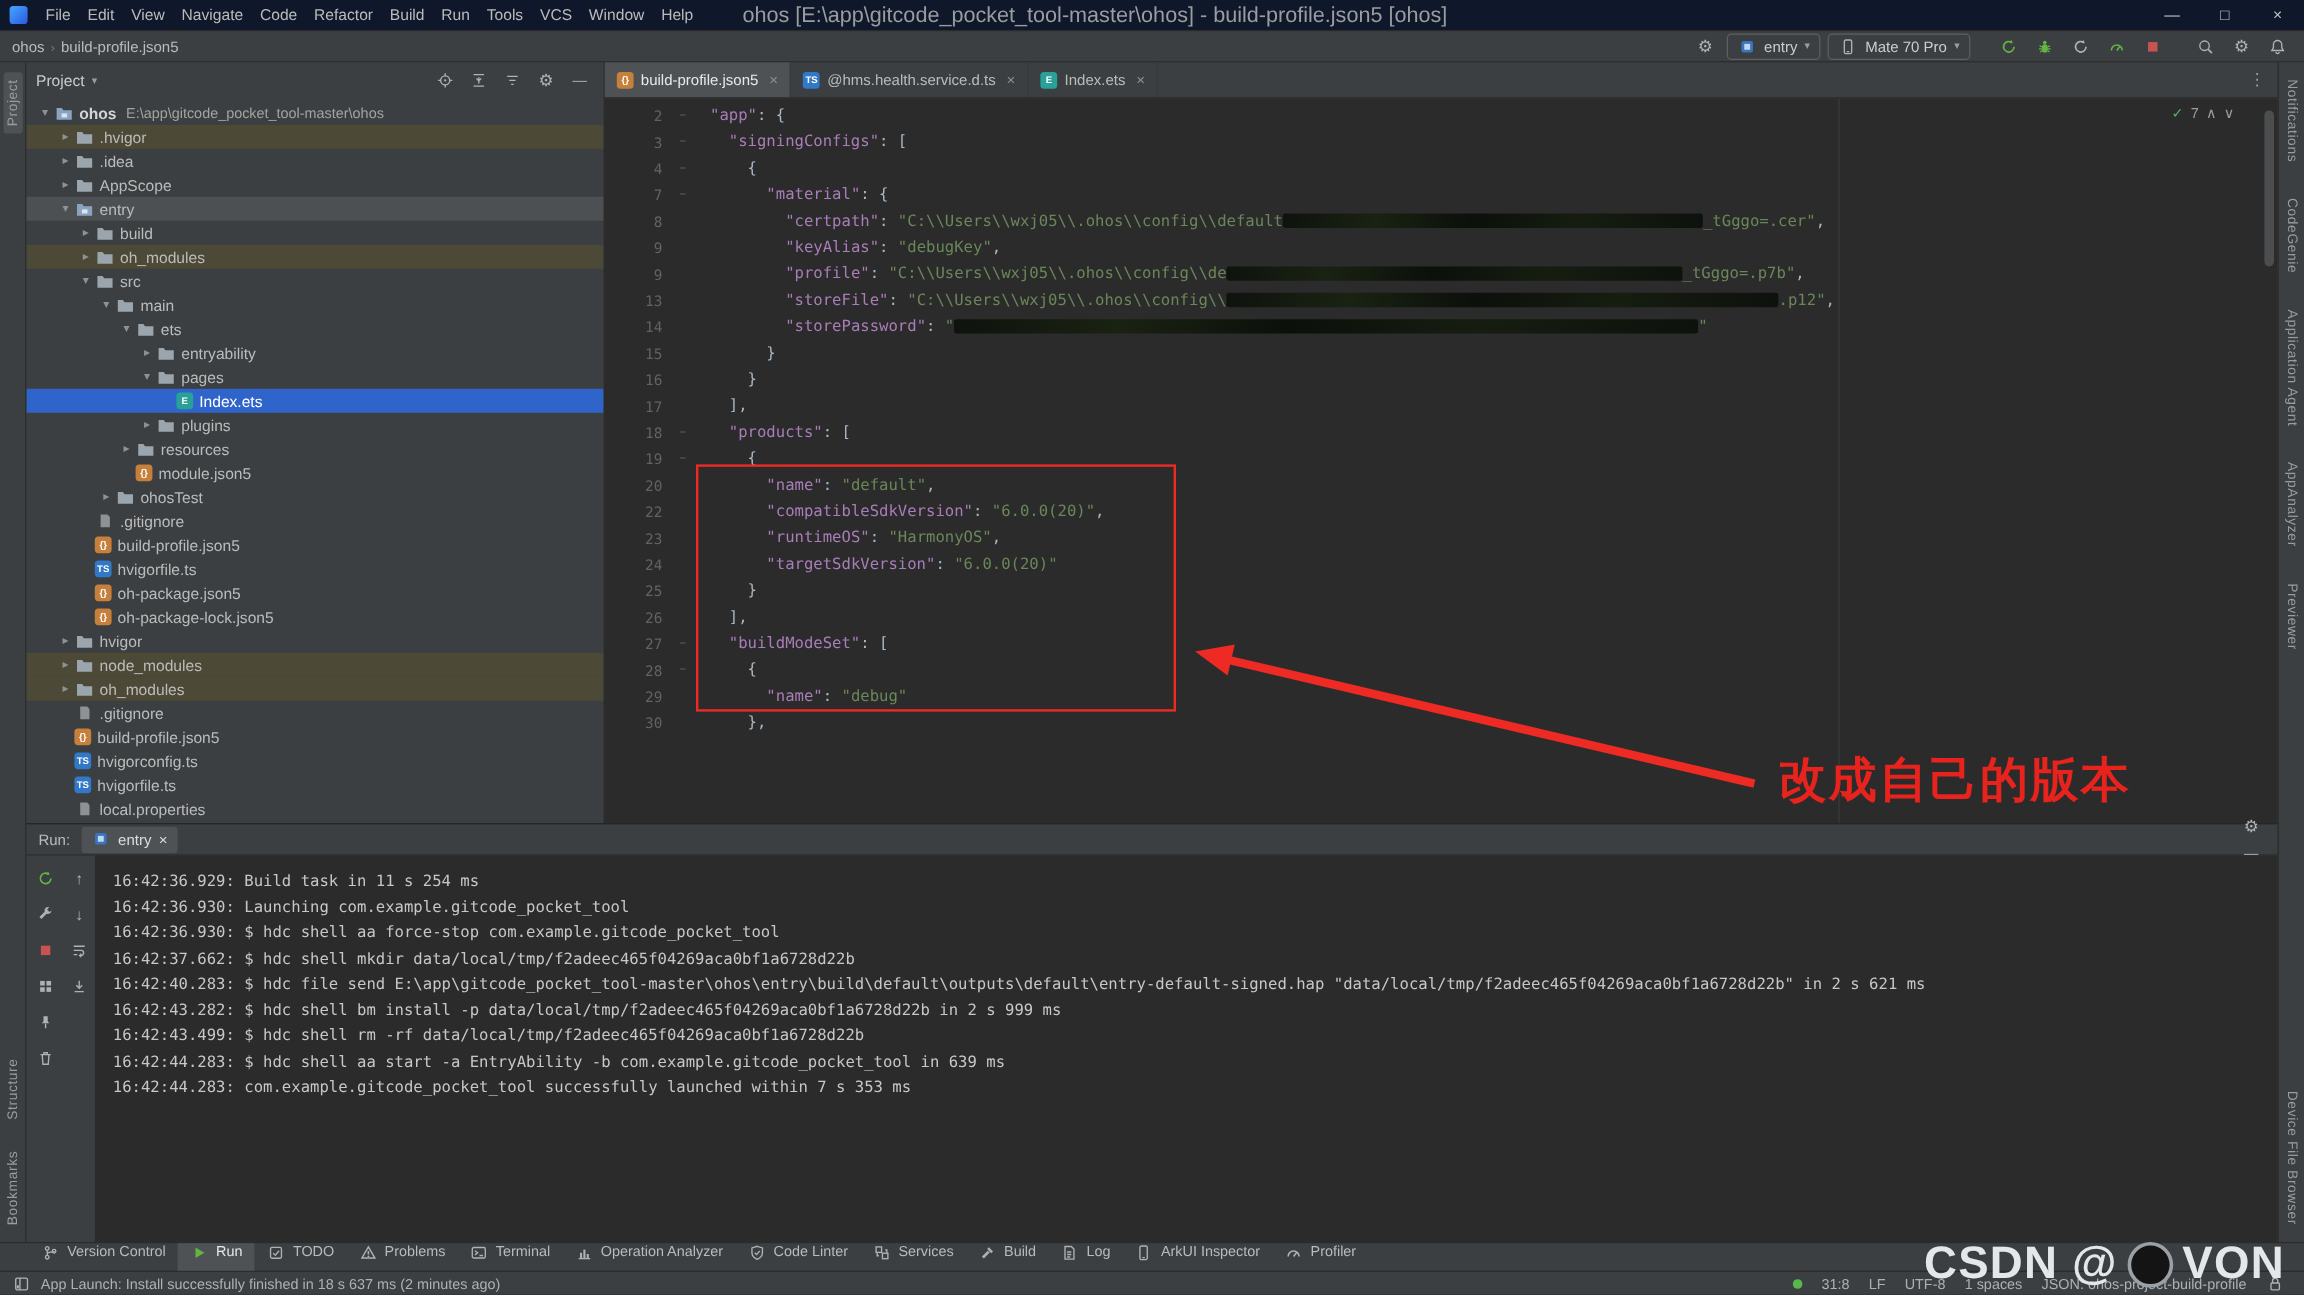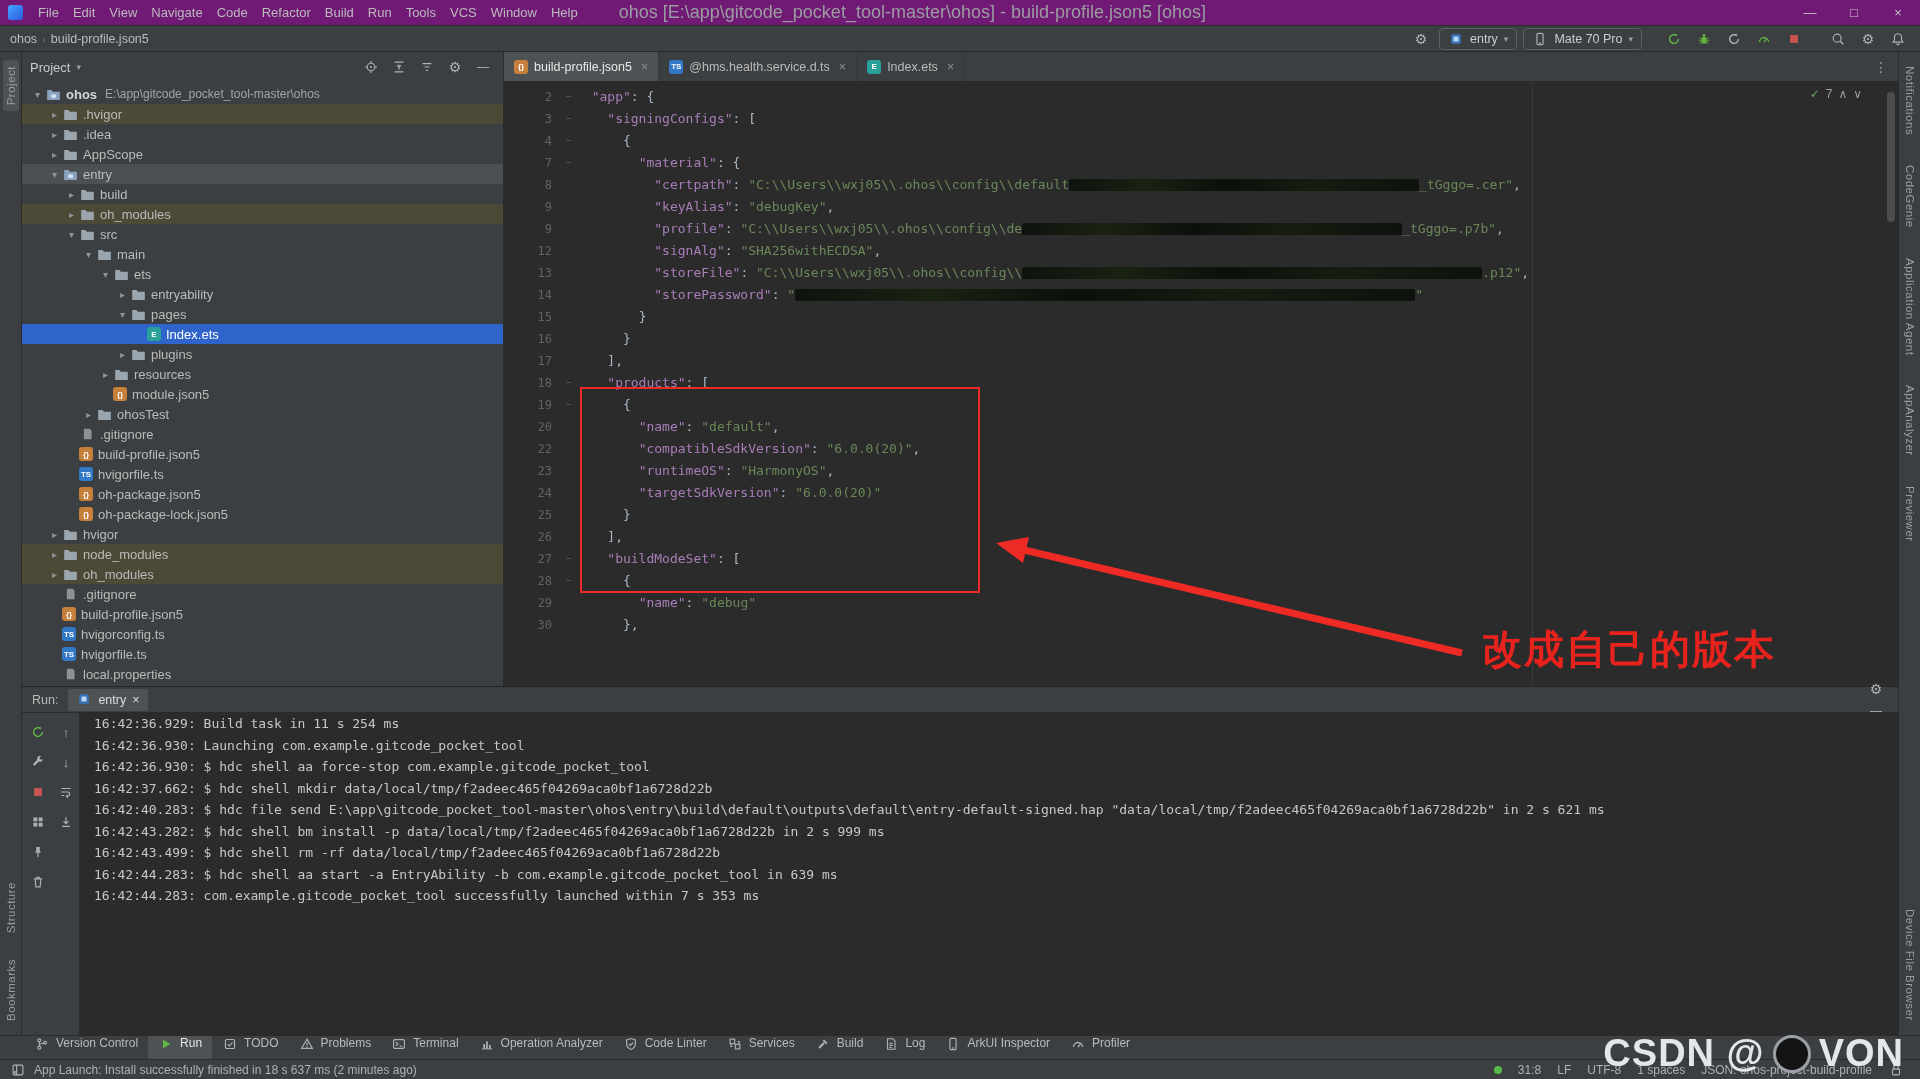--- a/index.html
+++ b/index.html
@@ -3,21 +3,21 @@
 <meta charset="utf-8">
 <style>
   *{box-sizing:border-box;margin:0;padding:0}
   html,body{width:1920px;height:1079px;overflow:hidden}
   body{background:#2b2b2b;color:#bbbbbb;font-family:"Liberation Sans","DejaVu Sans",sans-serif;font-size:13px;position:relative}
   .icon{display:inline-flex;width:16px;height:16px;align-items:center;justify-content:center;flex:none;color:#afb1b3}
   .icon svg{display:block}
   .tint-green{color:#62b543}
   .tint-red{color:#c75450}
   
-  #titlebar{height:26px;background:#701a75;display:flex;align-items:center;padding-left:8px;border-bottom:1px solid #2b2b2b}
+  #titlebar{height:26px;background:#0f172a;display:flex;align-items:center;padding-left:8px;border-bottom:1px solid #2b2b2b}
   #logo{width:15px;height:15px;border-radius:3px;background:linear-gradient(135deg,#45a7ff,#2b59e0);margin-right:8px;flex:none}
   .menu-item{padding:3px 7px;color:#bbb;font-size:13px}
   #window-title{color:#9a9da0;font-size:18px;margin-left:34px;white-space:nowrap}
   #win-controls{margin-left:auto;display:flex;height:26px}
   .win-btn{width:44px;display:flex;align-items:center;justify-content:center;color:#c5c5c5;font-size:13px}
   
   #navbar{height:26px;background:#3c3f41;display:flex;align-items:center;padding:0 10px;border-bottom:1px solid #2b2b2b;font-size:12.5px}
   .crumb{color:#bbb}
   .crumb-sep{color:#777;margin:0 5px;font-size:11px}
   #nav-right{margin-left:auto;display:flex;align-items:center;gap:6px}
@@ -80,21 +80,21 @@
   #anno-arrow{position:absolute;left:0;top:0;z-index:7;pointer-events:none}
   #anno-note{position:absolute;left:978px;top:540px;font-size:40px;font-weight:bold;color:#e8231d;z-index:8;letter-spacing:2px;font-family:"DejaVu Sans",sans-serif}
   
   #run-panel{height:349px;display:flex;flex-direction:column;border-top:1px solid #242627;background:#2b2b2b;flex:none}
   #run-header{height:26px;background:#3c3f41;display:flex;align-items:center;padding:0 10px;gap:10px;font-size:12.5px;border-bottom:1px solid #2b2b2b;flex:none}
   #run-tab{display:flex;align-items:center;gap:6px;background:#4e5254;padding:2px 8px;border-radius:3px;color:#ddd}
   #run-header .spacer{flex:1}
   #run-body{flex:1;display:flex;min-height:0}
   #run-toolbar{width:58px;background:#3c3f41;border-right:1px solid #2b2b2b;display:flex;padding:8px 4px;gap:4px;flex:none}
   .rt-col{display:flex;flex-direction:column;gap:8px;align-items:center;width:24px}
-  #console{flex:1;padding:0 14px;font-size:13px;line-height:21.5px;color:#c7c7c7;white-space:pre;overflow:hidden;font-family:"DejaVu Sans Mono","Liberation Mono",monospace}
+  #console{flex:1;padding:11px 14px;font-size:13px;line-height:21.5px;color:#c7c7c7;white-space:pre;overflow:hidden;font-family:"DejaVu Sans Mono","Liberation Mono",monospace}
   
   #bottombar{height:24px;background:#3c3f41;border-top:1px solid #2b2b2b;display:flex;align-items:stretch;padding-left:24px;font-size:12px}
   .bb-item{display:flex;align-items:flex-start;gap:6px;padding:0 10px;color:#b8babc;white-space:nowrap}
   .bb-item.active{background:#4e5254;color:#e6e6e6}
   #statusbar{height:20px;background:#3c3f41;border-top:1px solid #2b2b2b;display:flex;align-items:center;font-size:12px;color:#aeb1b3;padding:0 10px;gap:8px}
   #sb-right{margin-left:auto;display:flex;gap:16px;align-items:center;padding-right:6px}
   .sb-dot{width:8px;height:8px;border-radius:50%;background:#57b94c;display:inline-block}
   
   #watermark{position:absolute;right:16px;bottom:4px;display:flex;align-items:center;gap:8px;font-size:38px;font-weight:bold;color:#e4e7e9;z-index:60;letter-spacing:1px}
   #wm-avatar{width:38px;height:38px;border-radius:50%;background:#141414;border:3px solid #9aa0a6;flex:none}
@@ -521,21 +521,20 @@
         <div id="editor">
           <div id="margin-guide"></div>
           <div id="code-lines">
               <div class="cline"><span class="gut">2</span><span class="foldc">−</span><span class="code">  <span class="tk-k">"app"</span><span class="tk-p">: {</span></span></div>
               <div class="cline"><span class="gut">3</span><span class="foldc">−</span><span class="code">    <span class="tk-k">"signingConfigs"</span><span class="tk-p">: [</span></span></div>
               <div class="cline"><span class="gut">4</span><span class="foldc">−</span><span class="code">      <span class="tk-p">{</span></span></div>
               <div class="cline"><span class="gut">7</span><span class="foldc">−</span><span class="code">        <span class="tk-k">"material"</span><span class="tk-p">: {</span></span></div>
               <div class="cline"><span class="gut">8</span><span class="foldc"></span><span class="code">          <span class="tk-k">"certpath"</span><span class="tk-p">: </span><span class="tk-s">"C:\\Users\\wxj05\\.ohos\\config\\default</span><span class="redact" style="width: 350px;"></span><span class="tk-s">_tGggo=.cer"</span><span class="tk-p">,</span></span></div>
               <div class="cline"><span class="gut">9</span><span class="foldc"></span><span class="code">          <span class="tk-k">"keyAlias"</span><span class="tk-p">: </span><span class="tk-s">"debugKey"</span><span class="tk-p">,</span></span></div>
               <div class="cline"><span class="gut">9</span><span class="foldc"></span><span class="code">          <span class="tk-k">"profile"</span><span class="tk-p">: </span><span class="tk-s">"C:\\Users\\wxj05\\.ohos\\config\\de</span><span class="redact" style="width: 380px;"></span><span class="tk-s">_tGggo=.p7b"</span><span class="tk-p">,</span></span></div>
-              <div class="cline"><span class="gut">12</span><span class="foldc"></span><span class="code">          <span class="tk-k">"signAlg"</span><span class="tk-p">: </span><span class="tk-s">"SHA256withECDSA"</span><span class="tk-p">,</span></span></div>
               <div class="cline"><span class="gut">13</span><span class="foldc"></span><span class="code">          <span class="tk-k">"storeFile"</span><span class="tk-p">: </span><span class="tk-s">"C:\\Users\\wxj05\\.ohos\\config\\</span><span class="redact" style="width: 460px;"></span><span class="tk-s">.p12"</span><span class="tk-p">,</span></span></div>
               <div class="cline"><span class="gut">14</span><span class="foldc"></span><span class="code">          <span class="tk-k">"storePassword"</span><span class="tk-p">: </span><span class="tk-s">"</span><span class="redact" style="width: 620px;"></span><span class="tk-s">"</span></span></div>
               <div class="cline"><span class="gut">15</span><span class="foldc"></span><span class="code">        <span class="tk-p">}</span></span></div>
               <div class="cline"><span class="gut">16</span><span class="foldc"></span><span class="code">      <span class="tk-p">}</span></span></div>
               <div class="cline"><span class="gut">17</span><span class="foldc"></span><span class="code">    <span class="tk-p">],</span></span></div>
               <div class="cline"><span class="gut">18</span><span class="foldc">−</span><span class="code">    <span class="tk-k">"products"</span><span class="tk-p">: [</span></span></div>
               <div class="cline"><span class="gut">19</span><span class="foldc">−</span><span class="code">      <span class="tk-p">{</span></span></div>
               <div class="cline"><span class="gut">20</span><span class="foldc"></span><span class="code">        <span class="tk-k">"name"</span><span class="tk-p">: </span><span class="tk-s">"default"</span><span class="tk-p">,</span></span></div>
               <div class="cline"><span class="gut">22</span><span class="foldc"></span><span class="code">        <span class="tk-k">"compatibleSdkVersion"</span><span class="tk-p">: </span><span class="tk-s">"6.0.0(20)"</span><span class="tk-p">,</span></span></div>
               <div class="cline"><span class="gut">23</span><span class="foldc"></span><span class="code">        <span class="tk-k">"runtimeOS"</span><span class="tk-p">: </span><span class="tk-s">"HarmonyOS"</span><span class="tk-p">,</span></span></div>

